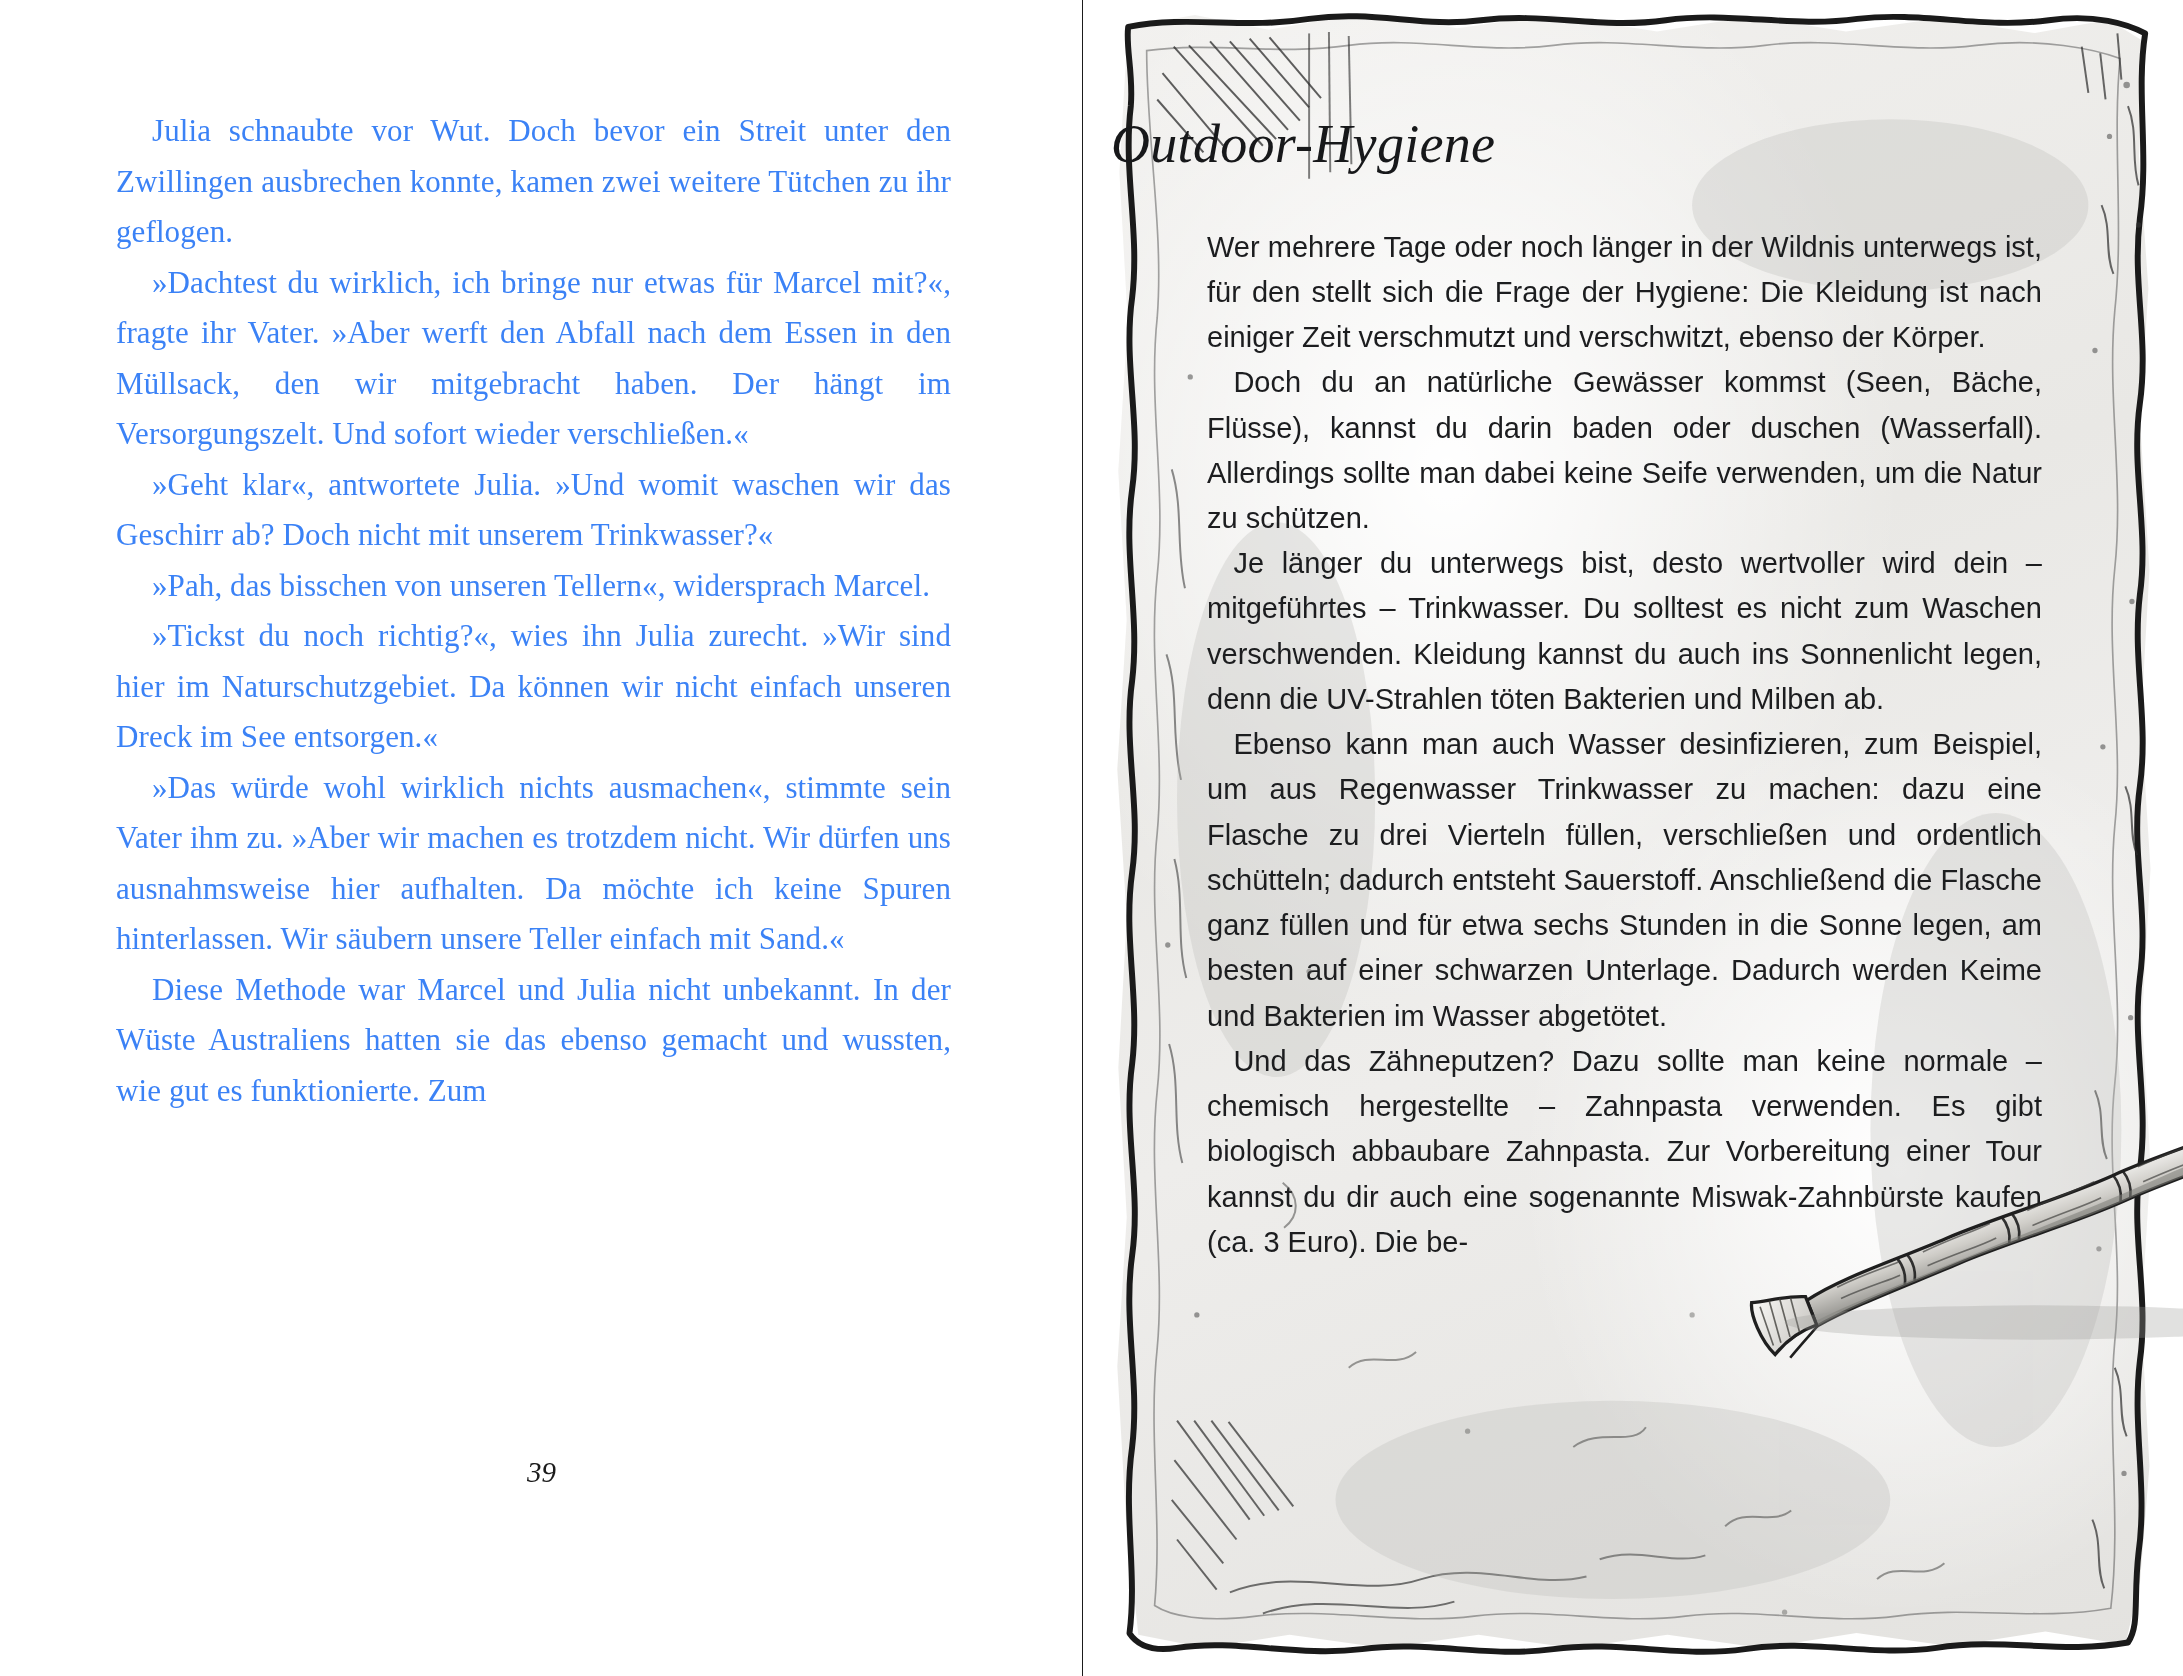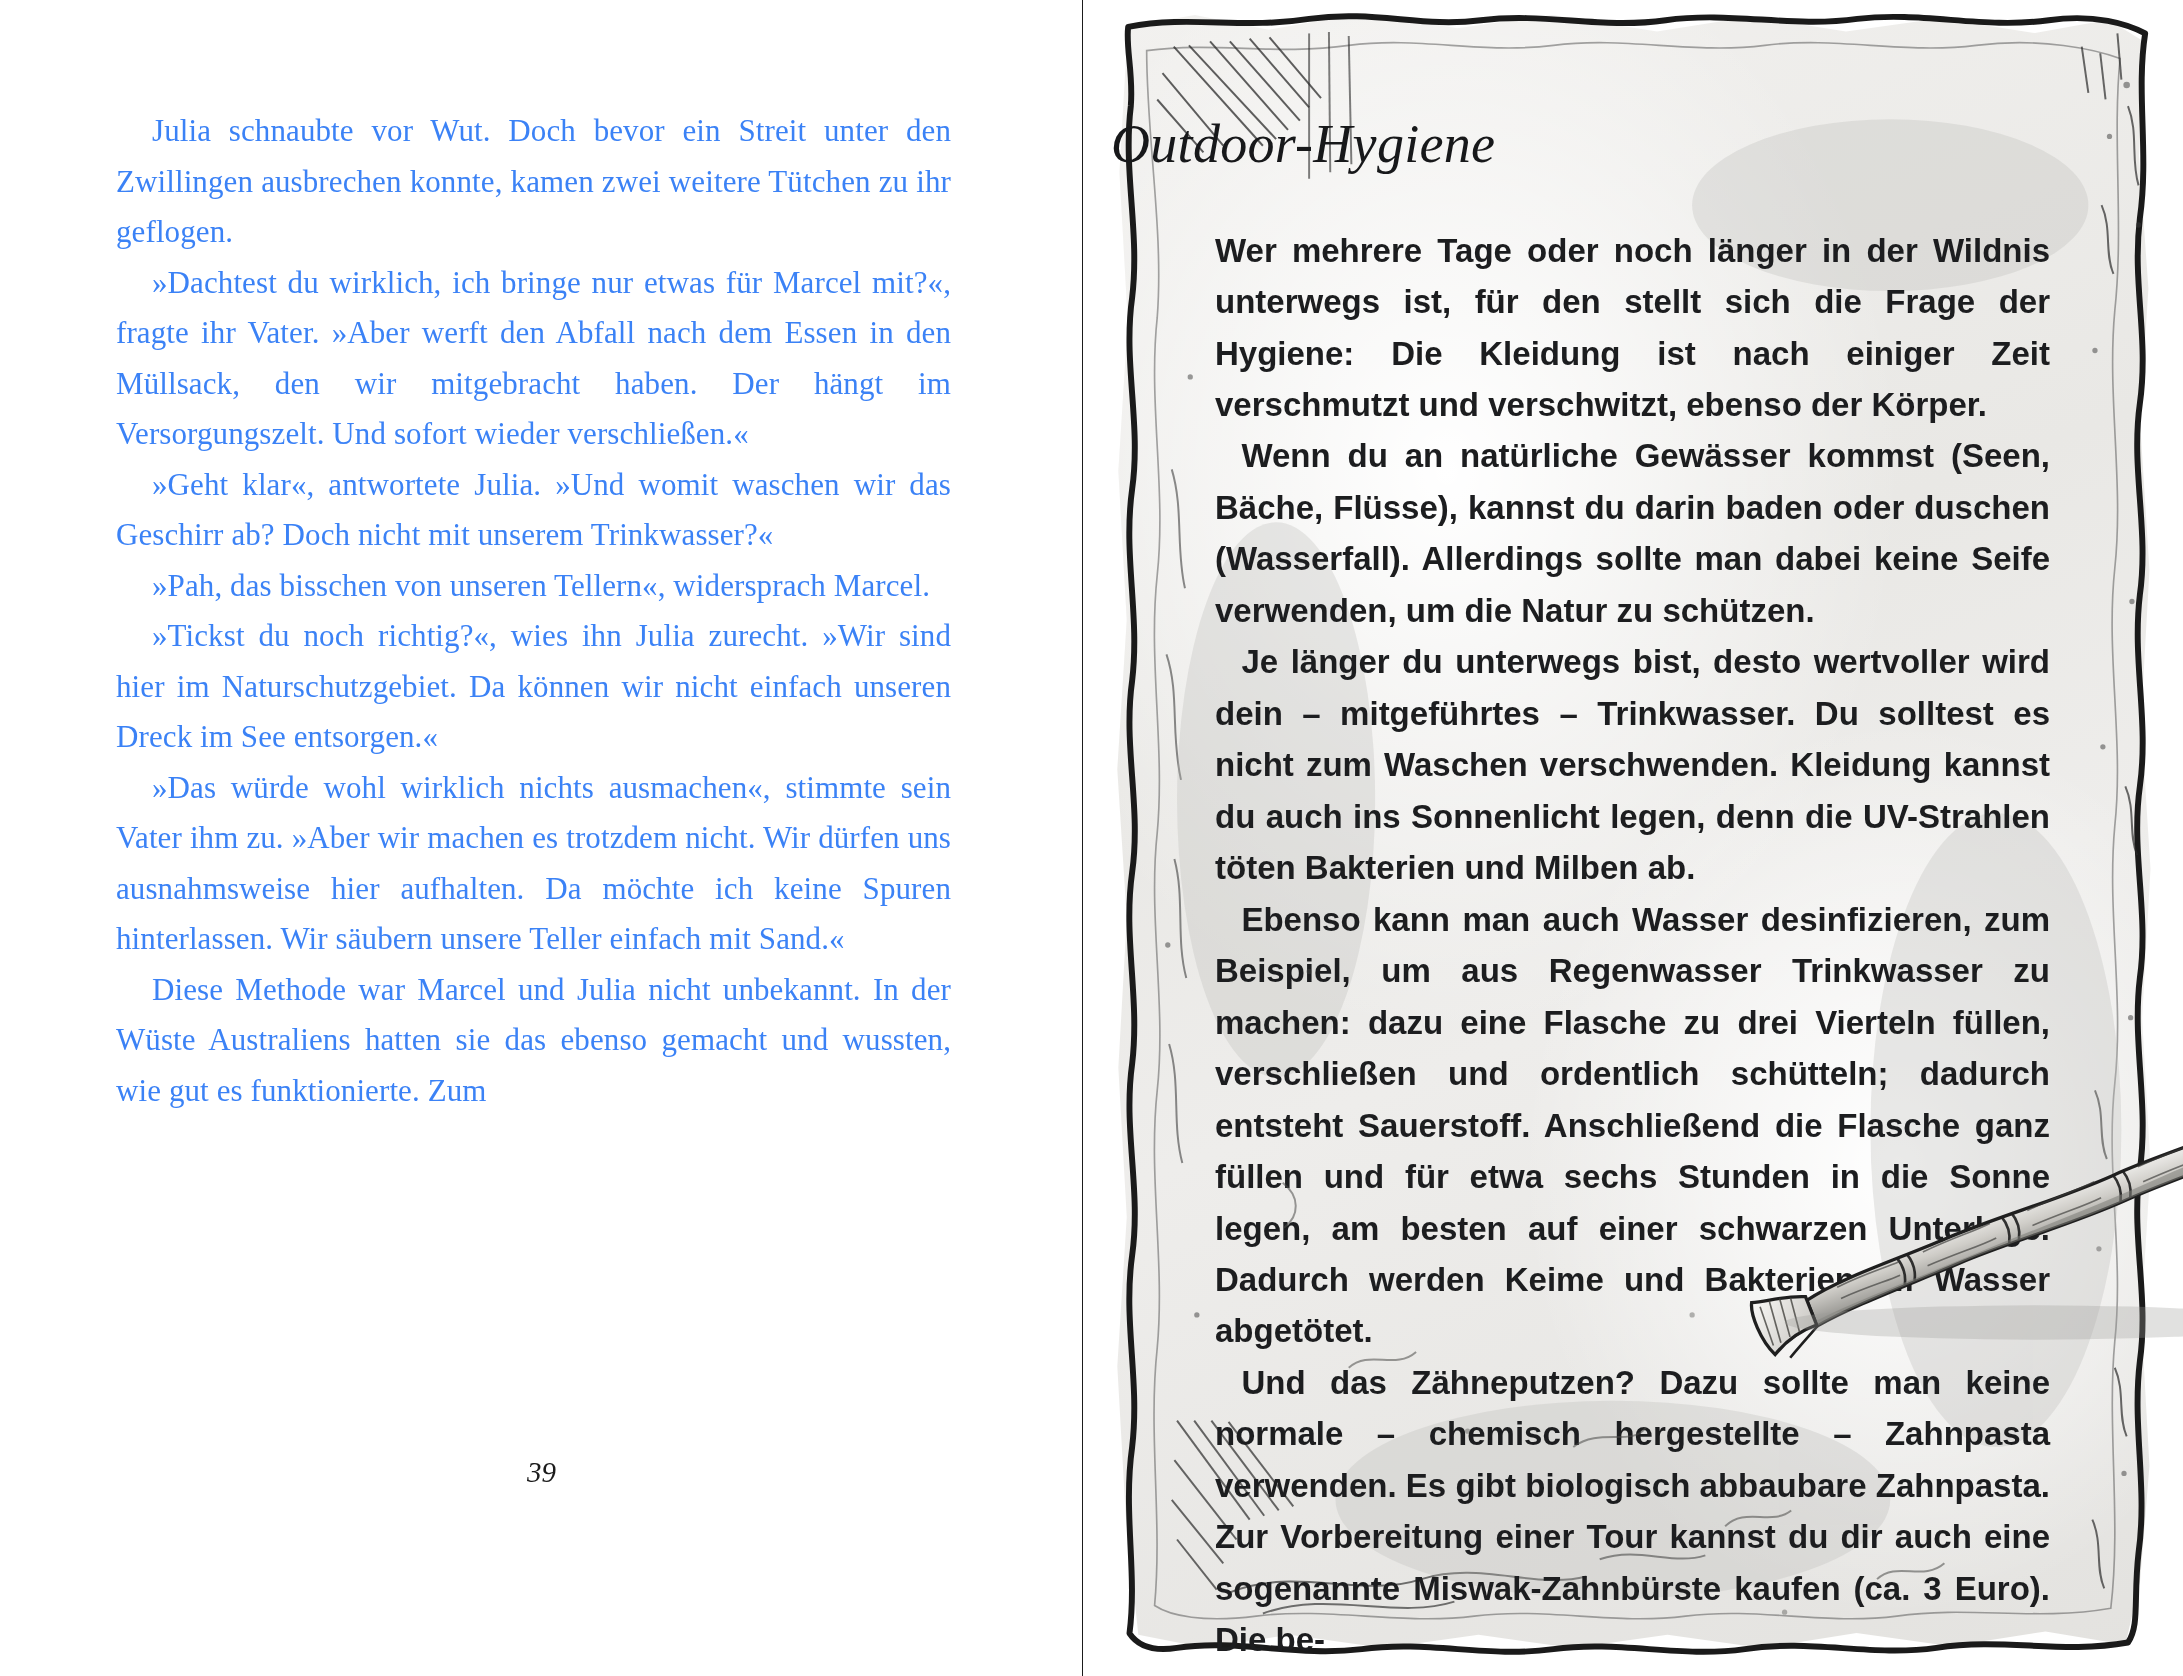--- a/index.html
+++ b/index.html
@@ -113,30 +113,29 @@
     top: 106px;
     text-align: left;
     font-family: "Liberation Serif", serif;
     font-style: italic;
     font-size: 54px;
     color: #17181a;
     letter-spacing: 0.3px;
   }
   .panel-body {
     position: absolute;
-    left: 104px;
+    left: 96px;
     top: 218px;
     width: 835px;
     font-family: "Liberation Sans", sans-serif;
-    font-size: 33px;
+    font-size: 29px;
     line-height: 1.56;
     color: #1c1d1f;
     text-align: justify;
     text-justify: inter-word;
-    font-weight: bold;
   }
   .panel-body p { margin: 0; text-indent: 0; }
   .panel-body p + p { text-indent: 26.4px; }
 
   .tool-illustration {
     position: absolute;
     left: 581px;
     top: 1050px;
     width: 674px;
     height: 317px;
@@ -275,21 +274,21 @@
             <ellipse cx="760" cy="2260" rx="420" ry="150"></ellipse>
             <ellipse cx="1180" cy="300" rx="300" ry="130"></ellipse>
           </g>
         </svg>
       </div>
 
       <div class="panel-title">Outdoor-Hygiene</div>
 
       <div class="panel-body">
         <p>Wer mehrere Tage oder noch länger in der Wildnis unterwegs ist, für den stellt sich die Frage der Hygiene: Die Kleidung ist nach einiger Zeit verschmutzt und verschwitzt, ebenso der Körper.</p>
-        <p>Wenn du an natürliche Gewässer kommst (Seen, Bäche, Flüsse), kannst du darin baden oder duschen (Wasserfall). Allerdings sollte man dabei keine Seife verwenden, um die Natur zu schützen.</p>
+        <p>Doch du an natürliche Gewässer kommst (Seen, Bäche, Flüsse), kannst du darin baden oder duschen (Wasserfall). Allerdings sollte man dabei keine Seife verwenden, um die Natur zu schützen.</p>
         <p>Je länger du unterwegs bist, desto wertvoller wird dein – mitgeführtes – Trinkwasser. Du solltest es nicht zum Waschen verschwenden. Kleidung kannst du auch ins Sonnenlicht legen, denn die UV-Strahlen töten Bakterien und Milben ab.</p>
         <p>Ebenso kann man auch Wasser desinfizieren, zum Beispiel, um aus Regenwasser Trinkwasser zu machen: dazu eine Flasche zu drei Vierteln füllen, verschließen und ordentlich schütteln; dadurch entsteht Sauerstoff. Anschließend die Flasche ganz füllen und für etwa sechs Stunden in die Sonne legen, am besten auf einer schwarzen Unterlage. Dadurch werden Keime und Bakterien im Wasser abgetötet.</p>
         <p>Und das Zähneputzen? Dazu sollte man keine normale – chemisch hergestellte – Zahnpasta verwenden. Es gibt biologisch abbaubare Zahnpasta. Zur Vorbereitung einer Tour kannst du dir auch eine sogenannte Miswak-Zahnbürste kaufen (ca. 3 Euro). Die be-</p>
       </div>
 
       <div class="tool-illustration">
         <svg viewBox="0 0 1020 480" aria-hidden="true">
           <defs>
             <linearGradient id="stickShade" x1="0" y1="0" x2="0" y2="1">
               <stop offset="0%" stop-color="#f4f3f1"></stop>

